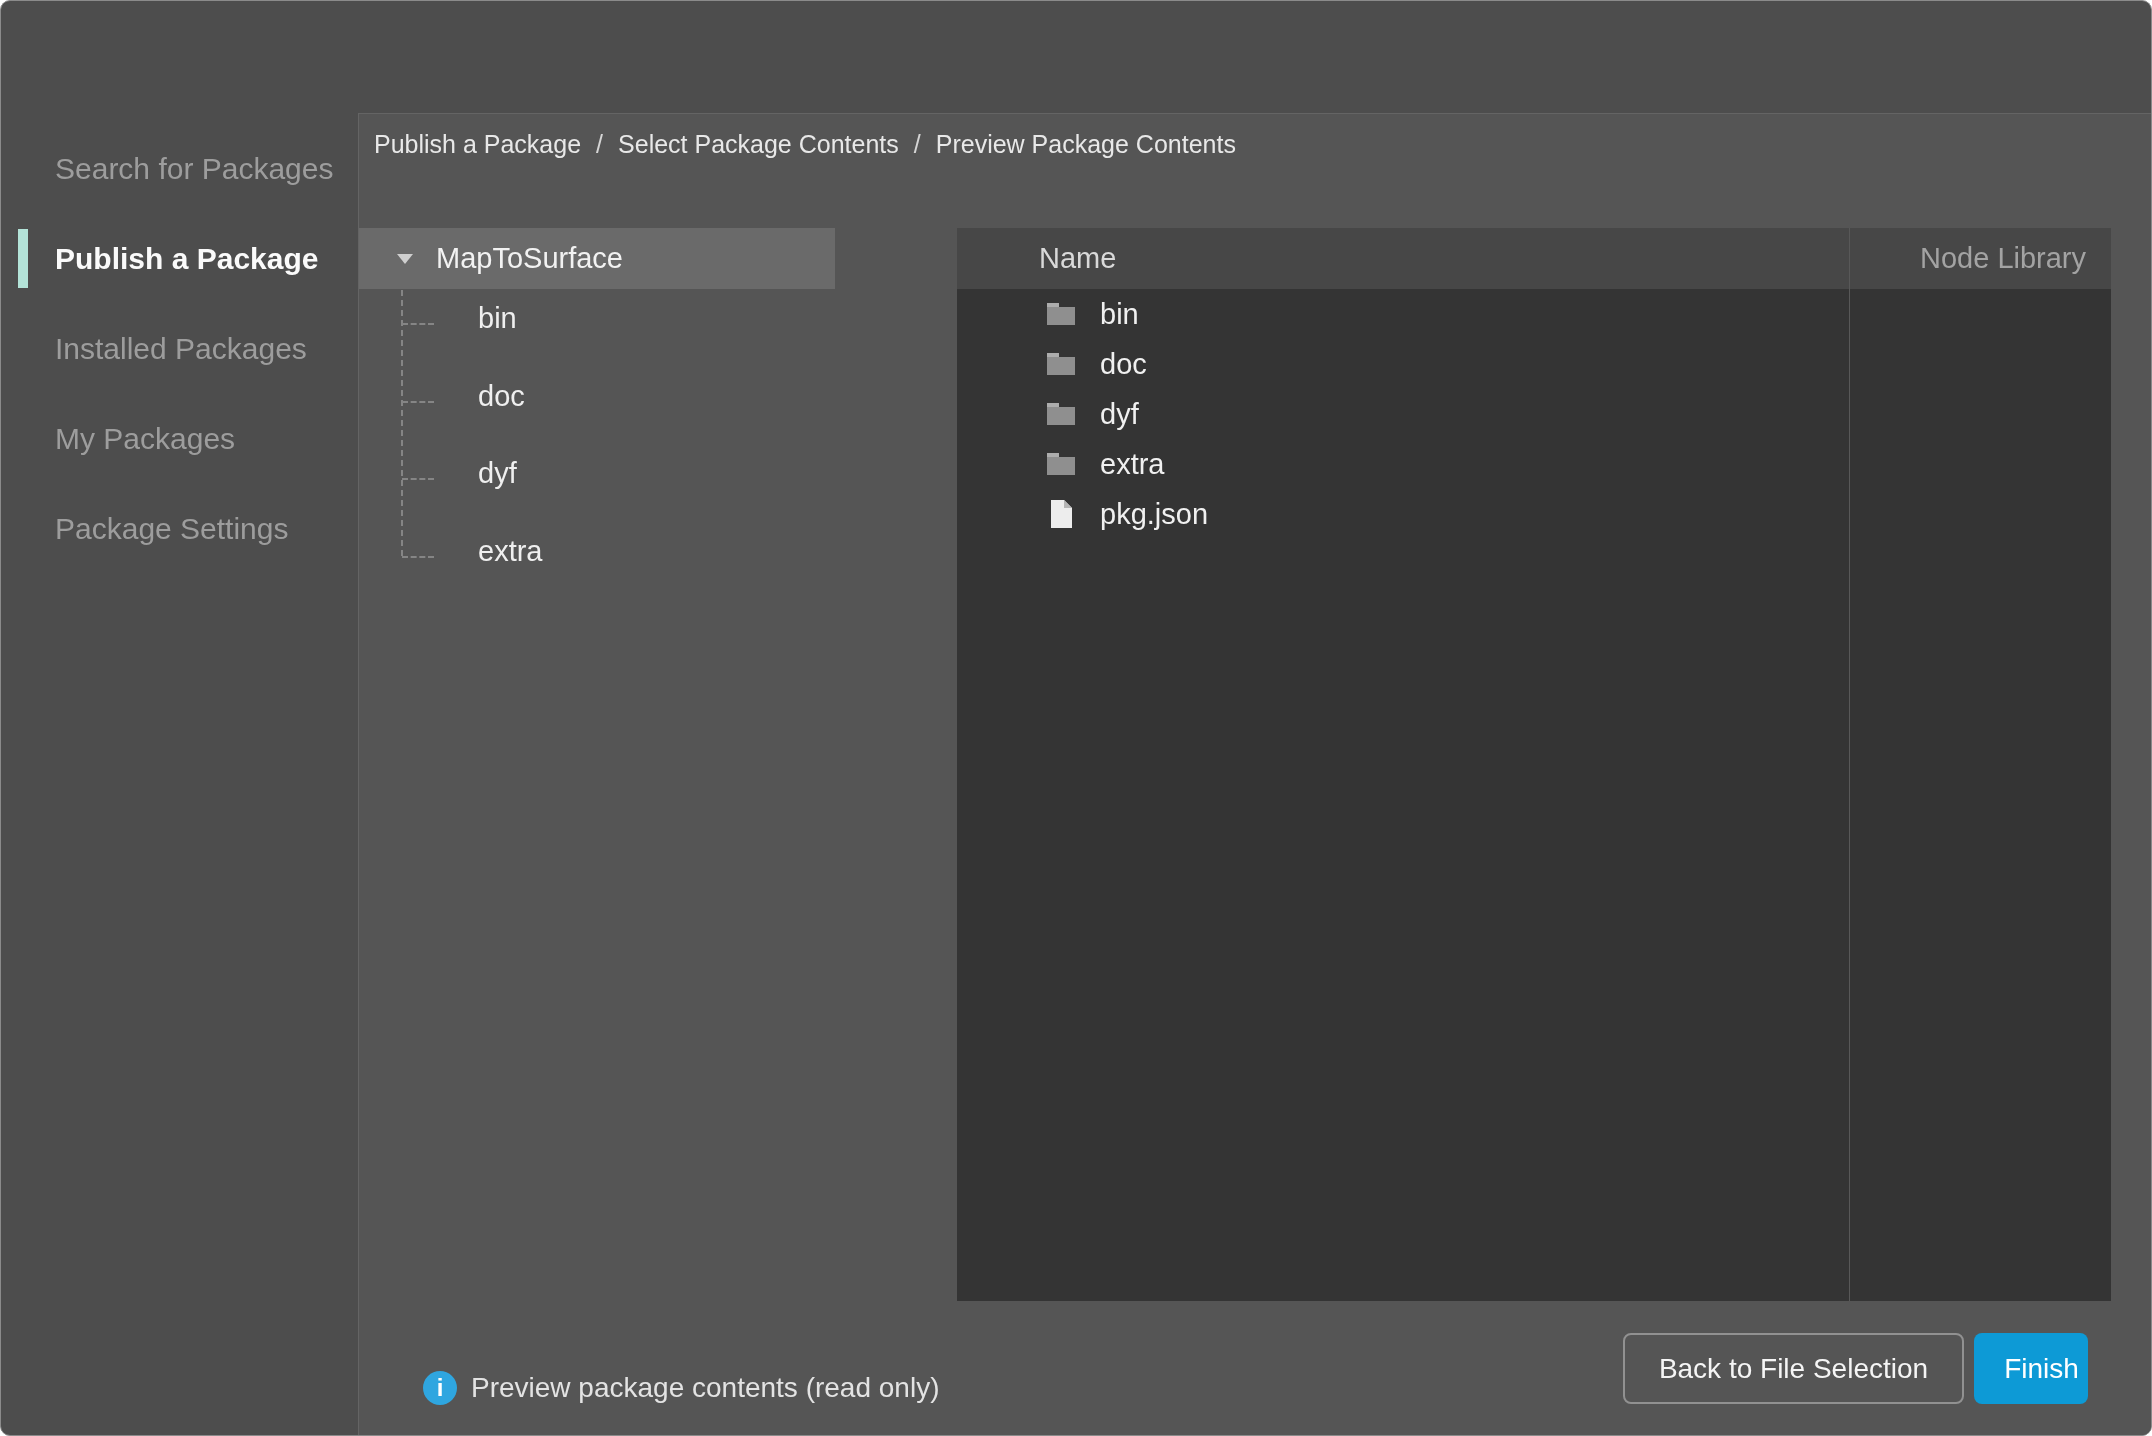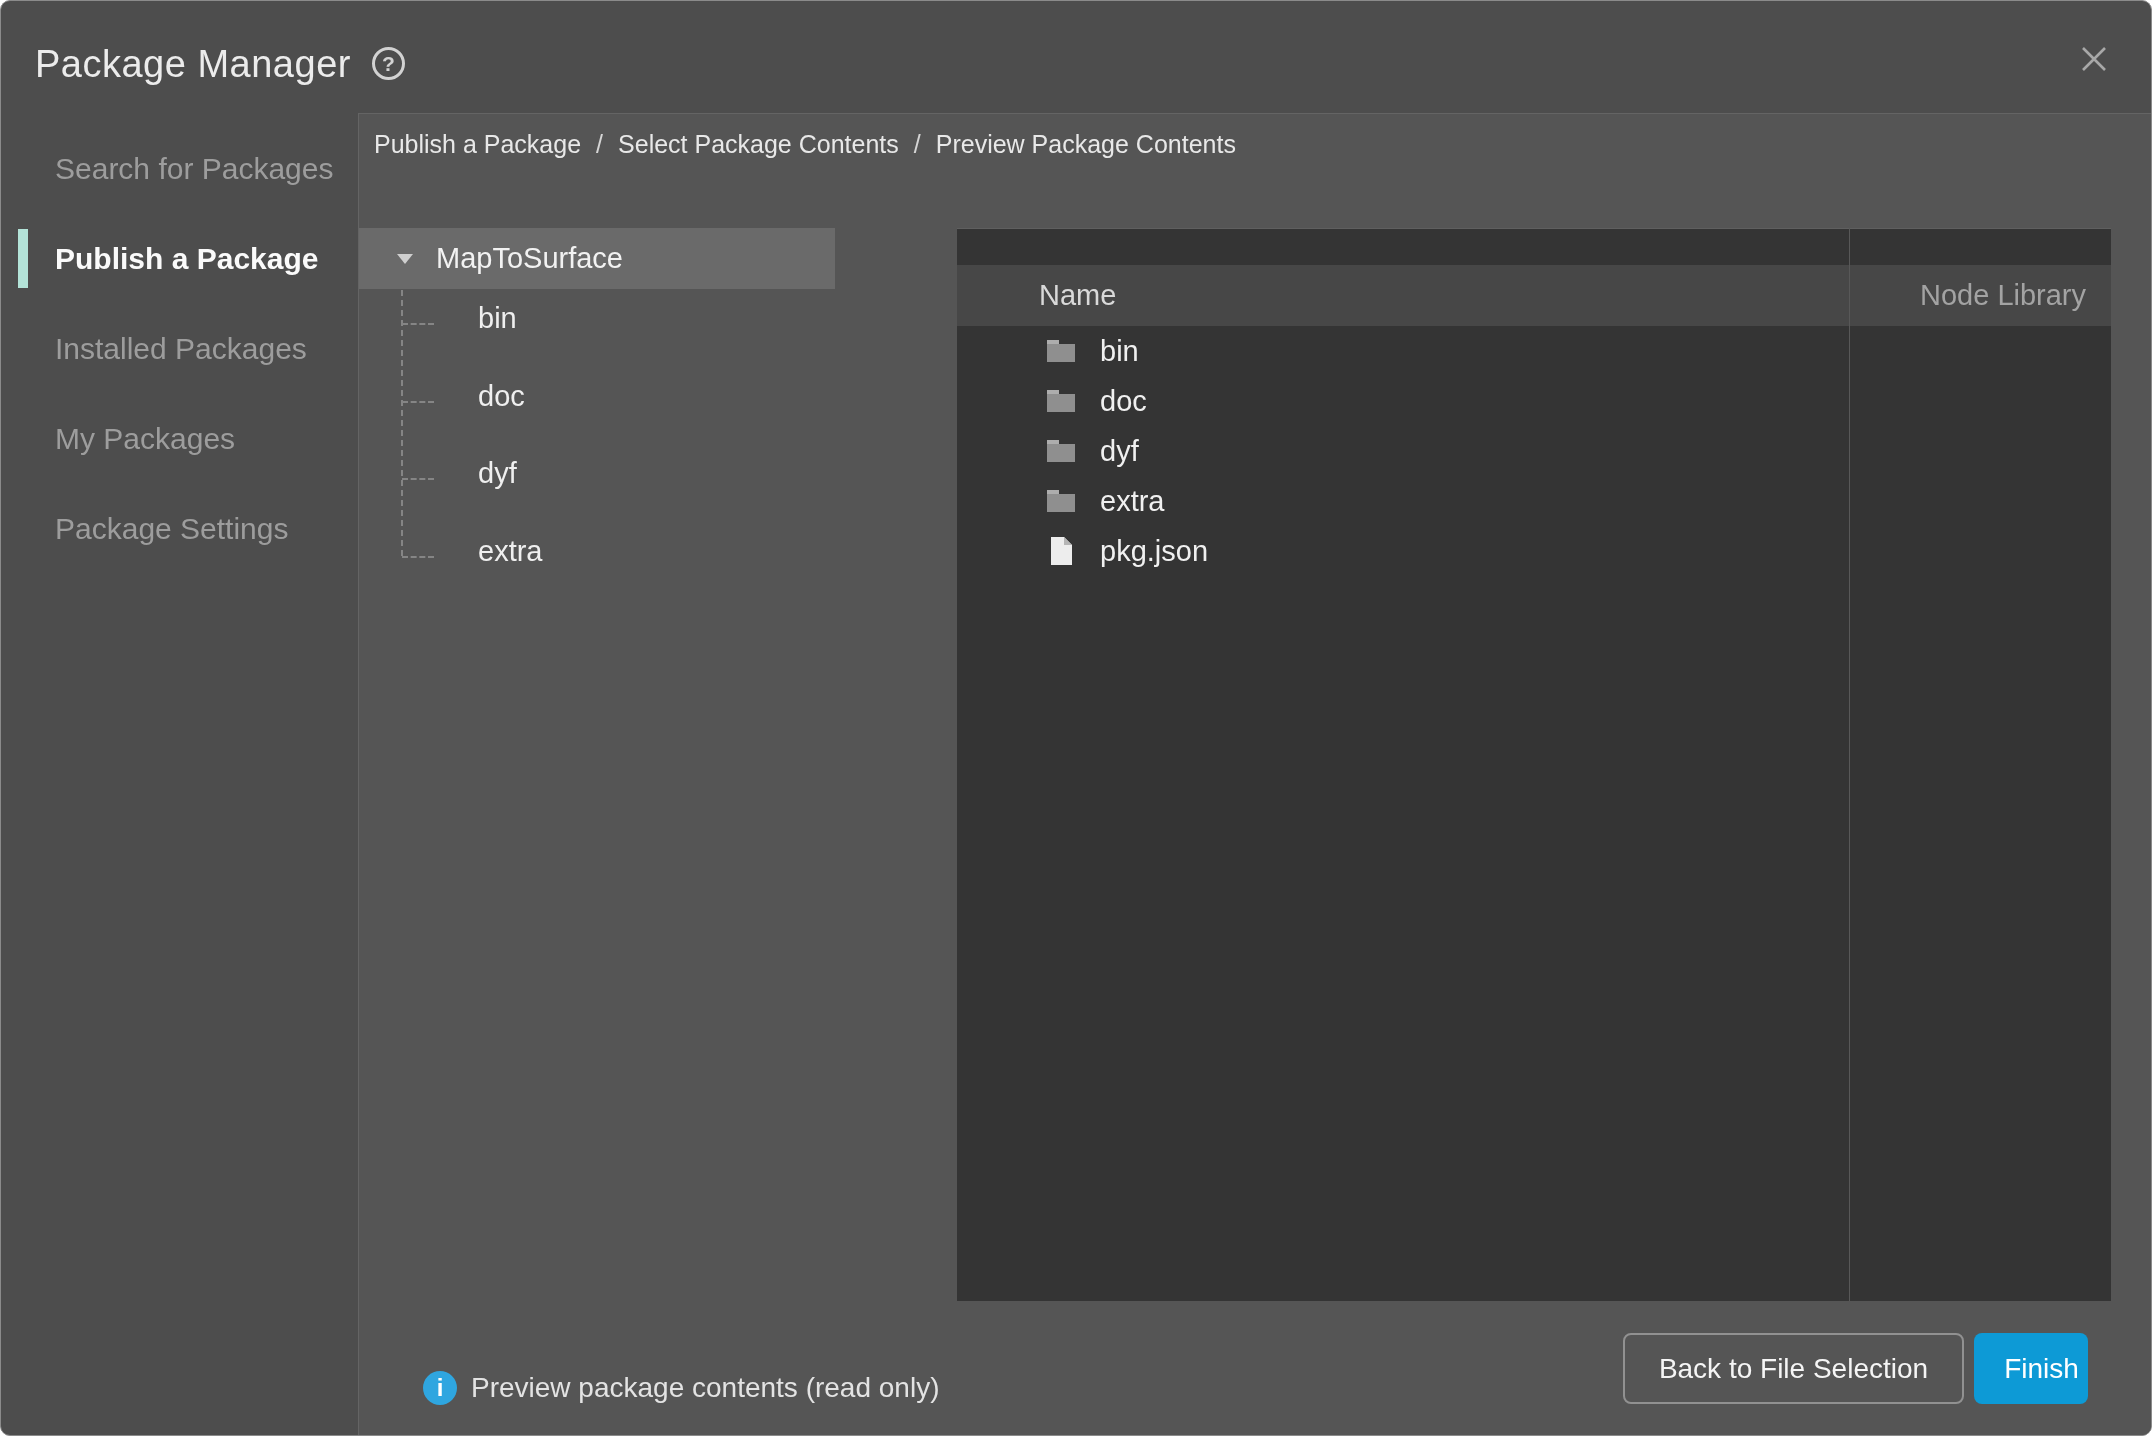--- a/index.html
+++ b/index.html
@@ -42,21 +42,21 @@
   .tree-root-label{margin-left:23px;font-size:29px;color:#f2f2f2;}
   .tree-child{
     position:absolute;left:0;width:598px;height:61px;display:flex;align-items:center;
     padding-left:119px;box-sizing:border-box;font-size:29px;color:#efefef;cursor:pointer;
   }
   .tree-vline{position:absolute;left:42px;top:176px;height:266px;width:0;border-left:2px dashed #858585;}
   .tree-stub{position:absolute;left:43px;width:32px;height:0;border-bottom:2px dashed #858585;}
   
   .file-panel{position:absolute;left:598px;top:114px;width:1154px;height:1073px;background:#343434;
     box-shadow:inset 0 1px 0 #5f5f5f;}
-  .file-header{position:relative;height:61px;background:#474747;display:flex;align-items:center;margin-top:37px;}
+  .file-header{position:relative;height:61px;background:#474747;display:flex;align-items:center;}
   .col-name{margin-left:82px;font-size:29px;color:#d9d9d9;}
   .col-nodelib{position:absolute;left:963px;font-size:29px;color:#a3a3a3;}
   .col-sep{position:absolute;left:892px;top:0;bottom:0;width:1px;background:#585858;}
   .file-body{position:relative;}
   .file-row{height:50px;display:flex;align-items:center;cursor:pointer;}
   .file-row .ficon{margin-left:89px;width:30px;height:30px;flex:0 0 30px;}
   .file-row .fname{margin-left:24px;font-size:29px;color:#f0f0f0;}
   
   .info-icon{
     position:absolute;left:64px;top:1257px;width:34px;height:34px;border-radius:50%;background:#2fa6e0;
@@ -72,31 +72,20 @@
     position:absolute;left:1615px;top:1219px;width:114px;height:71px;box-sizing:border-box;
     background:#0d9ad6;border:none;border-radius:8px;color:#ffffff;font-size:28px;
     font-family:"Liberation Sans",sans-serif;cursor:pointer;padding-left:27px;
   }
 </style>
 </head>
 <body>
 
 <div class="window">
 
-  <div class="titlebar">
-    <div class="app-title">Package Manager</div>
-    <div class="help-icon">
-      <span>?</span>
-    </div>
-    <div class="close-icon">
-      <svg width="28" height="28" viewBox="0 0 28 28">
-        <path d="M3 3 L25 25 M25 3 L3 25" stroke="#a8a8a8" stroke-width="2.6" fill="none"></path>
-      </svg>
-    </div>
-  </div>
 
   <nav class="sidebar">
     <div class="side-item">
       <span>Search for Packages</span>
     </div>
     <div class="side-item active">
       <span class="active-bar"></span>
       <span>Publish a Package</span>
     </div>
     <div class="side-item">

